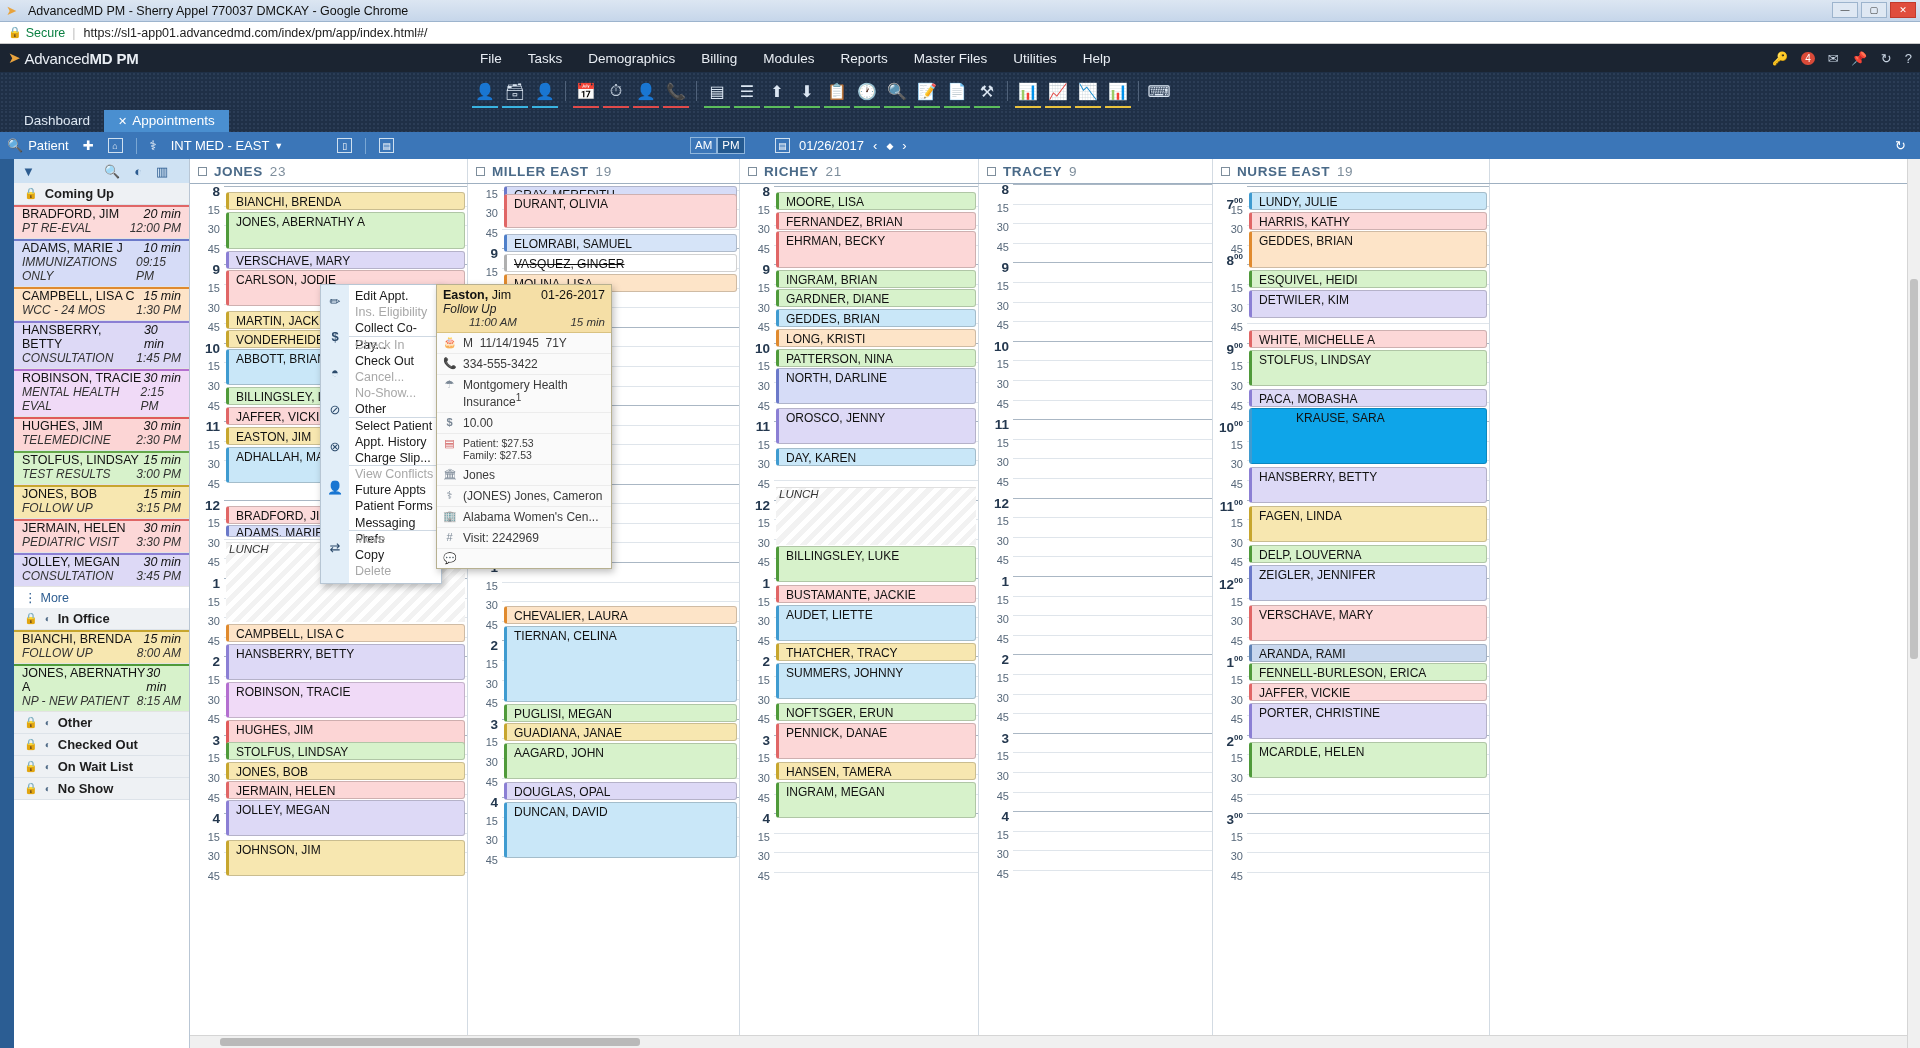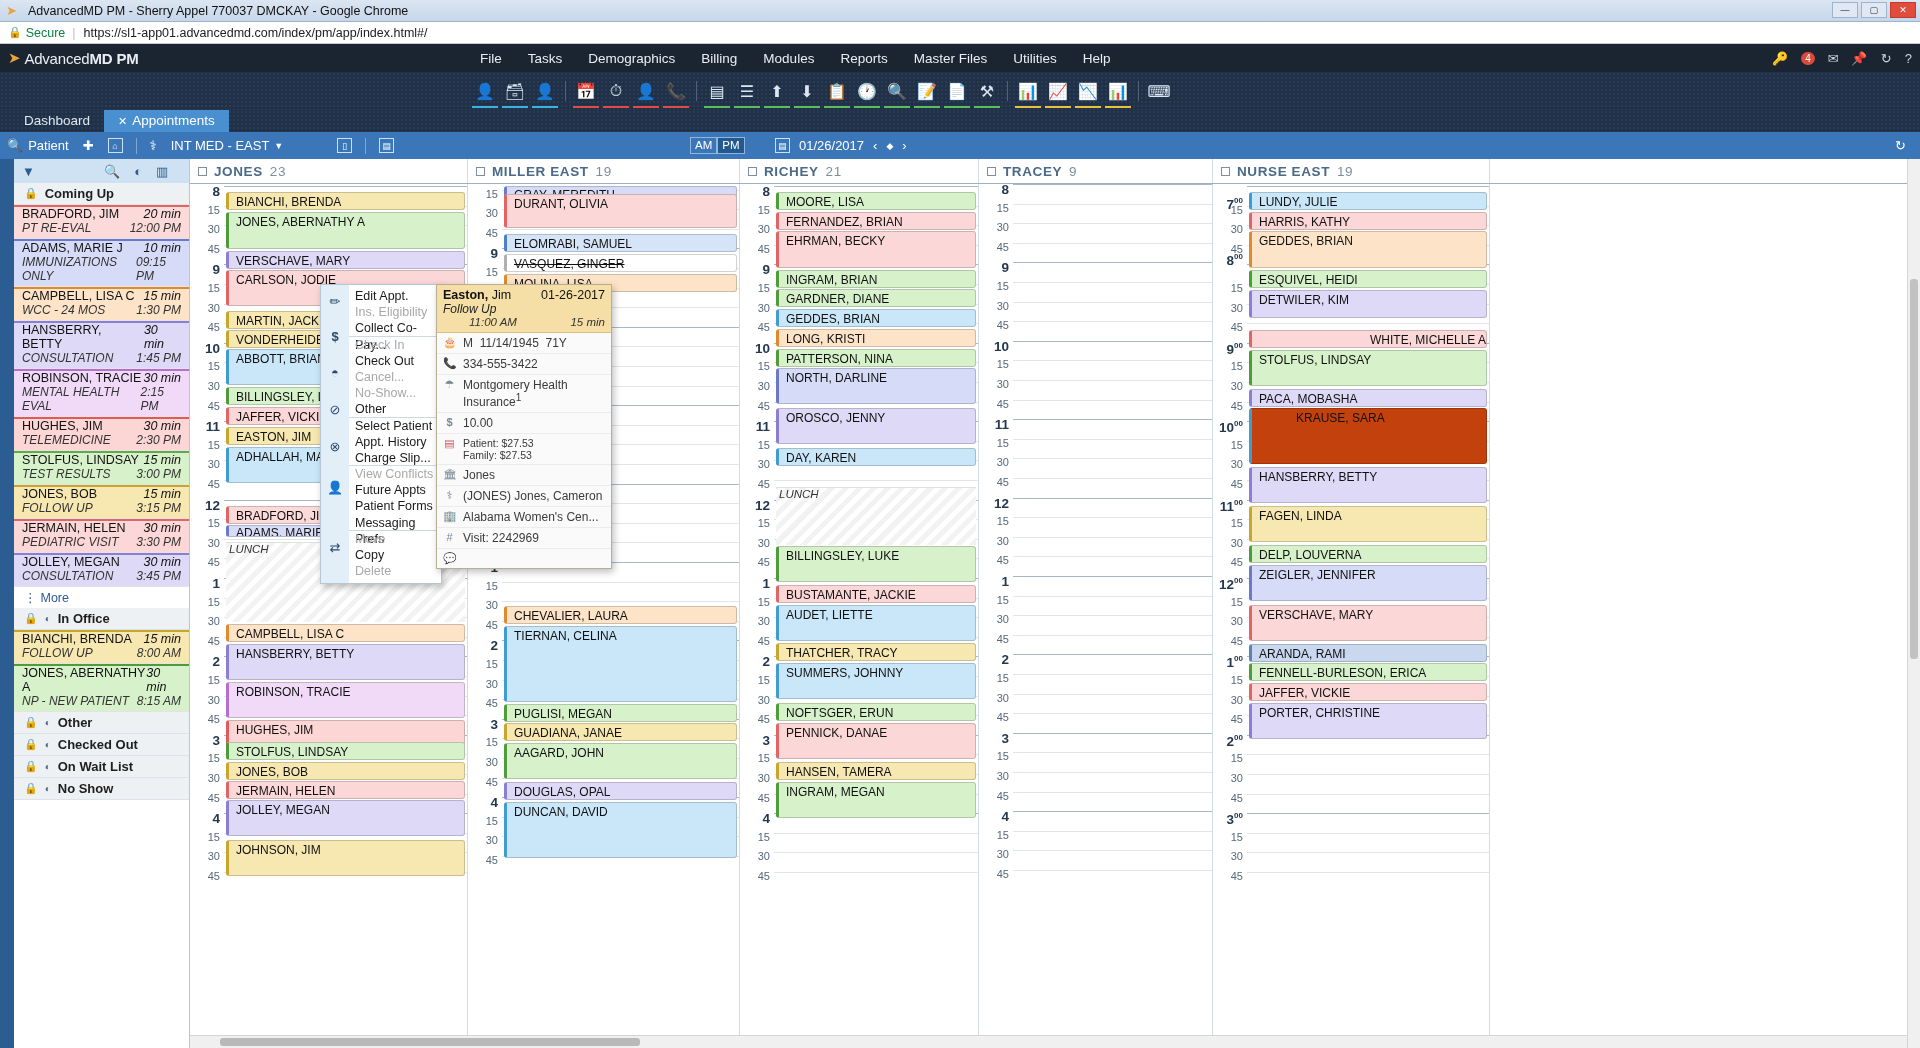--- a/index.html
+++ b/index.html
@@ -932,33 +932,34 @@
             <div class="tick" style="top: 646.8px;">15</div>
             <div class="tick" style="top: 666.4px;">30</div>
             <div class="tick" style="top: 686px;">45</div>
           </div>
           <div class="appts">
             <div class="ev" style="top: 8px; height: 18px; line-height: 17px; background: rgb(201, 231, 248); border-left-color: rgb(63, 155, 208);">LUNDY, JULIE</div>
             <div class="ev" style="top: 28px; height: 18px; line-height: 17px; background: rgb(252, 215, 215); border-left-color: rgb(224, 102, 102);">HARRIS, KATHY</div>
             <div class="ev" style="top: 47px; height: 37px; line-height: 17px; background: rgb(253, 228, 200); border-left-color: rgb(224, 138, 46);">GEDDES, BRIAN</div>
             <div class="ev" style="top: 86px; height: 18px; line-height: 17px; background: rgb(215, 242, 203); border-left-color: rgb(79, 154, 58);">ESQUIVEL, HEIDI</div>
             <div class="ev" style="top: 106px; height: 28px; line-height: 17px; background: rgb(221, 217, 246); border-left-color: rgb(139, 127, 212);">DETWILER, KIM</div>
-            <div class="ev" style="top: 146px; height: 18px; line-height: 17px; background: rgb(252, 215, 215); border-left-color: rgb(224, 102, 102); text-align: right;">WHITE, MICHELLE A</div>
+            <div class="ev" style="top: 146px; height: 18px; line-height: 17px; background: rgb(252, 215, 215); border-left-color: rgb(224, 102, 102);">WHITE, MICHELLE A</div>
             <div class="ev" style="top: 166px; height: 36px; line-height: 17px; background: rgb(215, 242, 203); border-left-color: rgb(79, 154, 58);">STOLFUS, LINDSAY</div>
             <div class="ev" style="top: 205px; height: 18px; line-height: 17px; background: rgb(221, 217, 246); border-left-color: rgb(139, 127, 212);">PACA, MOBASHA</div>
-            <div class="ev" style="top: 224px; height: 56px; line-height: 17px; background: #c2410c; border-left-color: rgb(63, 155, 208); padding-left: 44px;">KRAUSE, SARA</div>
+            <div class="ev" style="top: 224px; height: 56px; line-height: 17px; background: #0ea5e9; border-left-color: rgb(63, 155, 208); padding-left: 44px;">KRAUSE, SARA</div>
             <div class="ev" style="top: 283px; height: 36px; line-height: 17px; background: rgb(221, 217, 246); border-left-color: rgb(139, 127, 212);">HANSBERRY, BETTY</div>
             <div class="ev" style="top: 322px; height: 36px; line-height: 17px; background: rgb(247, 231, 176); border-left-color: rgb(199, 166, 46);">FAGEN, LINDA</div>
             <div class="ev" style="top: 361px; height: 18px; line-height: 17px; background: rgb(215, 242, 203); border-left-color: rgb(79, 154, 58);">DELP, LOUVERNA</div>
             <div class="ev" style="top: 381px; height: 36px; line-height: 17px; background: rgb(214, 220, 247); border-left-color: rgb(107, 121, 201);">ZEIGLER, JENNIFER</div>
             <div class="ev" style="top: 421px; height: 36px; line-height: 17px; background: rgb(252, 215, 215); border-left-color: rgb(224, 102, 102);">VERSCHAVE, MARY</div>
             <div class="ev" style="top: 460px; height: 18px; line-height: 17px; background: rgb(201, 216, 238); border-left-color: rgb(95, 130, 181);">ARANDA, RAMI</div>
             <div class="ev" style="top: 479px; height: 18px; line-height: 17px; background: rgb(215, 242, 203); border-left-color: rgb(79, 154, 58);">FENNELL-BURLESON, ERICA</div>
             <div class="ev" style="top: 499px; height: 18px; line-height: 17px; background: rgb(252, 215, 215); border-left-color: rgb(224, 102, 102);">JAFFER, VICKIE</div>
             <div class="ev" style="top: 519px; height: 36px; line-height: 17px; background: rgb(221, 217, 246); border-left-color: rgb(139, 127, 212);">PORTER, CHRISTINE</div>
+            <div class="ev" style="top: 558px; height: 36px; line-height: 17px; background: rgb(215, 242, 203); border-left-color: rgb(79, 154, 58);">MCARDLE, HELEN</div>
           </div>
         </div>
         <div class="ctxmenu" id="ctxmenu" style="left:130px; top:100px;">
         <div class="ctx-iconcol">
           <span class="ci" style="top:9px;">✏</span>
           <span class="ci" style="top:44px;"><b>$</b></span>
           <span class="ci" style="top:80px;">◓</span>
           <span class="ci" style="top:117px;">⊘</span>
           <span class="ci" style="top:154px;">⊗</span>
           <span class="ci" style="top:195px;">👤</span>

